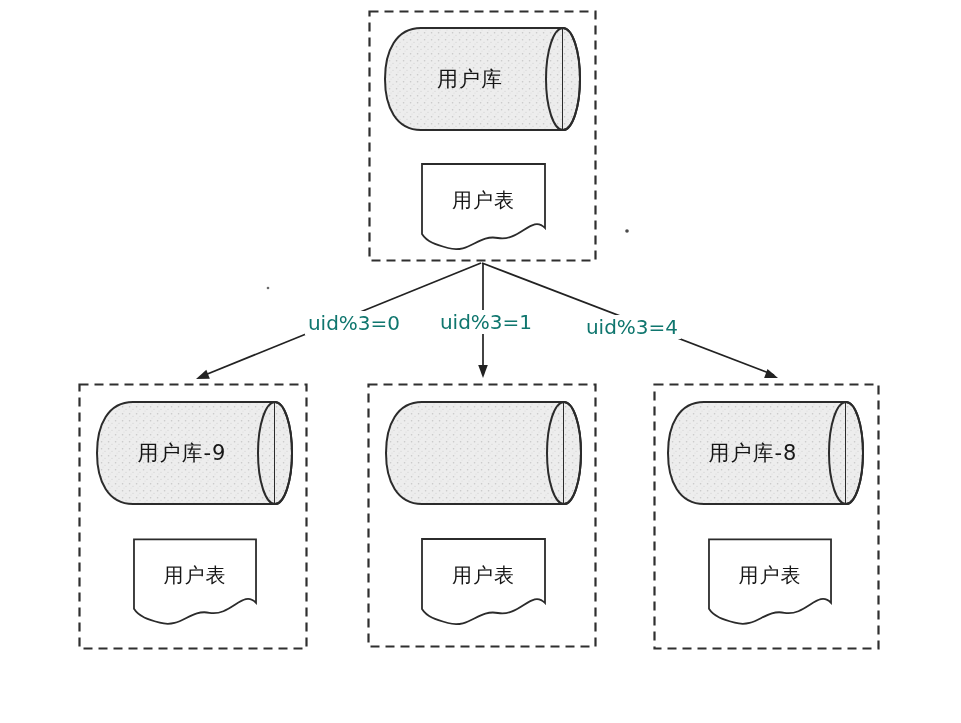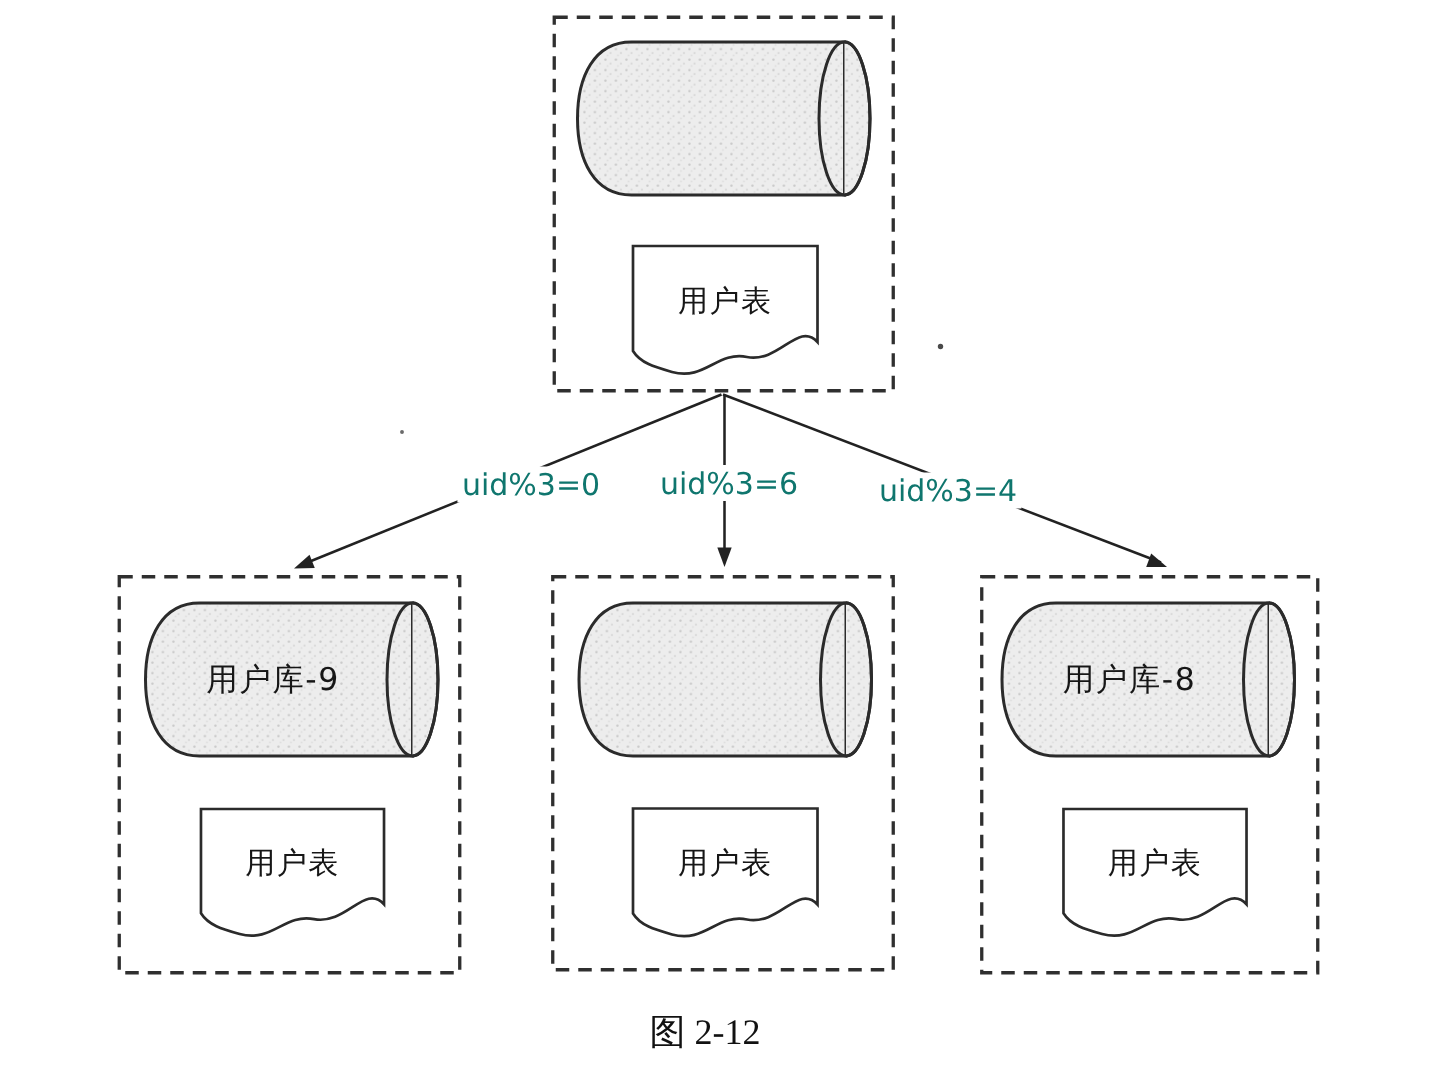--- a/index.html
+++ b/index.html
@@ -79,31 +79,32 @@
   <div class="group" style="left:368px;top:10px;width:229px;height:252px">
     <svg class="gborder" width="229" height="252">
         <rect x="1.5" y="1.5" width="226" height="249"></rect>
       </svg>
     <div class="cyl" style="left:13px;top:14px;width:202px;height:110px">
       <svg width="202" height="110" viewBox="0 0 202 110">
         <path d="M40,4 L182,4 L182,106 L40,106 C15,106 4,83 4,55 C4,27 15,4 40,4 Z" fill="url(#stip)" stroke="#2b2b2b" stroke-width="2"></path>
         <path d="M182,106 A17,51 0 0 0 182,4" fill="url(#stip)" stroke="#2b2b2b" stroke-width="2"></path>
         <ellipse cx="182" cy="55" rx="17" ry="51" class="shape-stroke"></ellipse>
       </svg>
+      <div class="cyl-label">用户库</div>
     </div>
     <div class="doc" style="left:52px;top:152px;width:127px;height:92px">
       <svg width="127" height="92" viewBox="0 0 127 92">
         <path d="M2,2 L125,2 L125,66 C112,52 100,80 78,76 C58,72 50,92 28,86 C16,82.6 7,80 2,72 Z" fill="#ffffff" stroke="#2b2b2b" stroke-width="1.8"></path>
       </svg>
       <div class="doc-label">用户表</div>
     </div>
   </div>
 
   <div class="edge-label" style="left:354px;top:311px">uid%3=0</div>
-  <div class="edge-label" style="left:486px;top:310px">uid%3=6</div>
+  <div class="edge-label" style="left:486px;top:310px">uid%3=1</div>
   <div class="edge-label" style="left:632px;top:315px">uid%3=4</div>
 
   <div class="group" style="left:78px;top:383px;width:230px;height:267px">
     <svg class="gborder" width="230" height="267">
         <rect x="1.5" y="1.5" width="227" height="264"></rect>
       </svg>
     <div class="cyl" style="left:15px;top:15px;width:202px;height:110px">
       <svg width="202" height="110" viewBox="0 0 202 110">
         <path d="M40,4 L182,4 L182,106 L40,106 C15,106 4,83 4,55 C4,27 15,4 40,4 Z" fill="url(#stip)" stroke="#2b2b2b" stroke-width="2"></path>
         <path d="M182,106 A17,51 0 0 0 182,4" fill="url(#stip)" stroke="#2b2b2b" stroke-width="2"></path>
@@ -151,15 +152,14 @@
       <div class="cyl-label">用户库-8</div>
     </div>
     <div class="doc" style="left:54px;top:154px;width:126px;height:92px">
       <svg width="126" height="92" viewBox="0 0 127 92">
         <path d="M2,2 L125,2 L125,66 C112,52 100,80 78,76 C58,72 50,92 28,86 C16,82.6 7,80 2,72 Z" fill="#ffffff" stroke="#2b2b2b" stroke-width="1.8"></path>
       </svg>
       <div class="doc-label">用户表</div>
     </div>
   </div>
 
-  <div class="caption">图 2-12</div>
 
 </div>
 
 </body></html>

